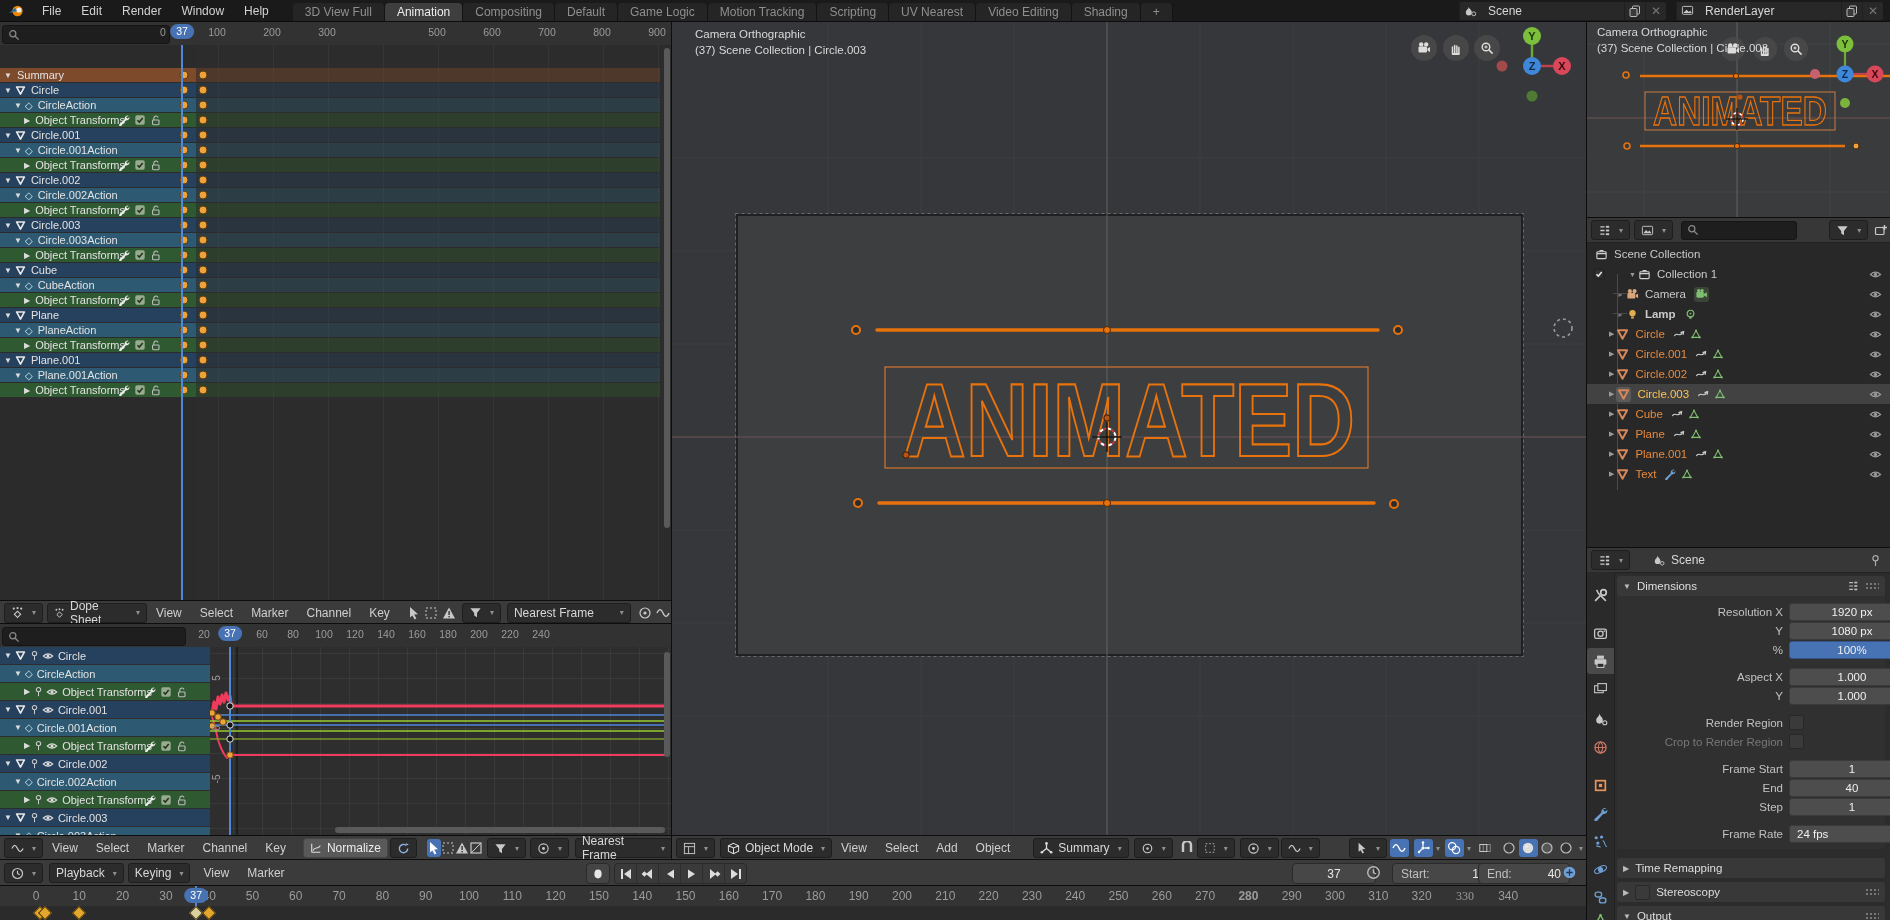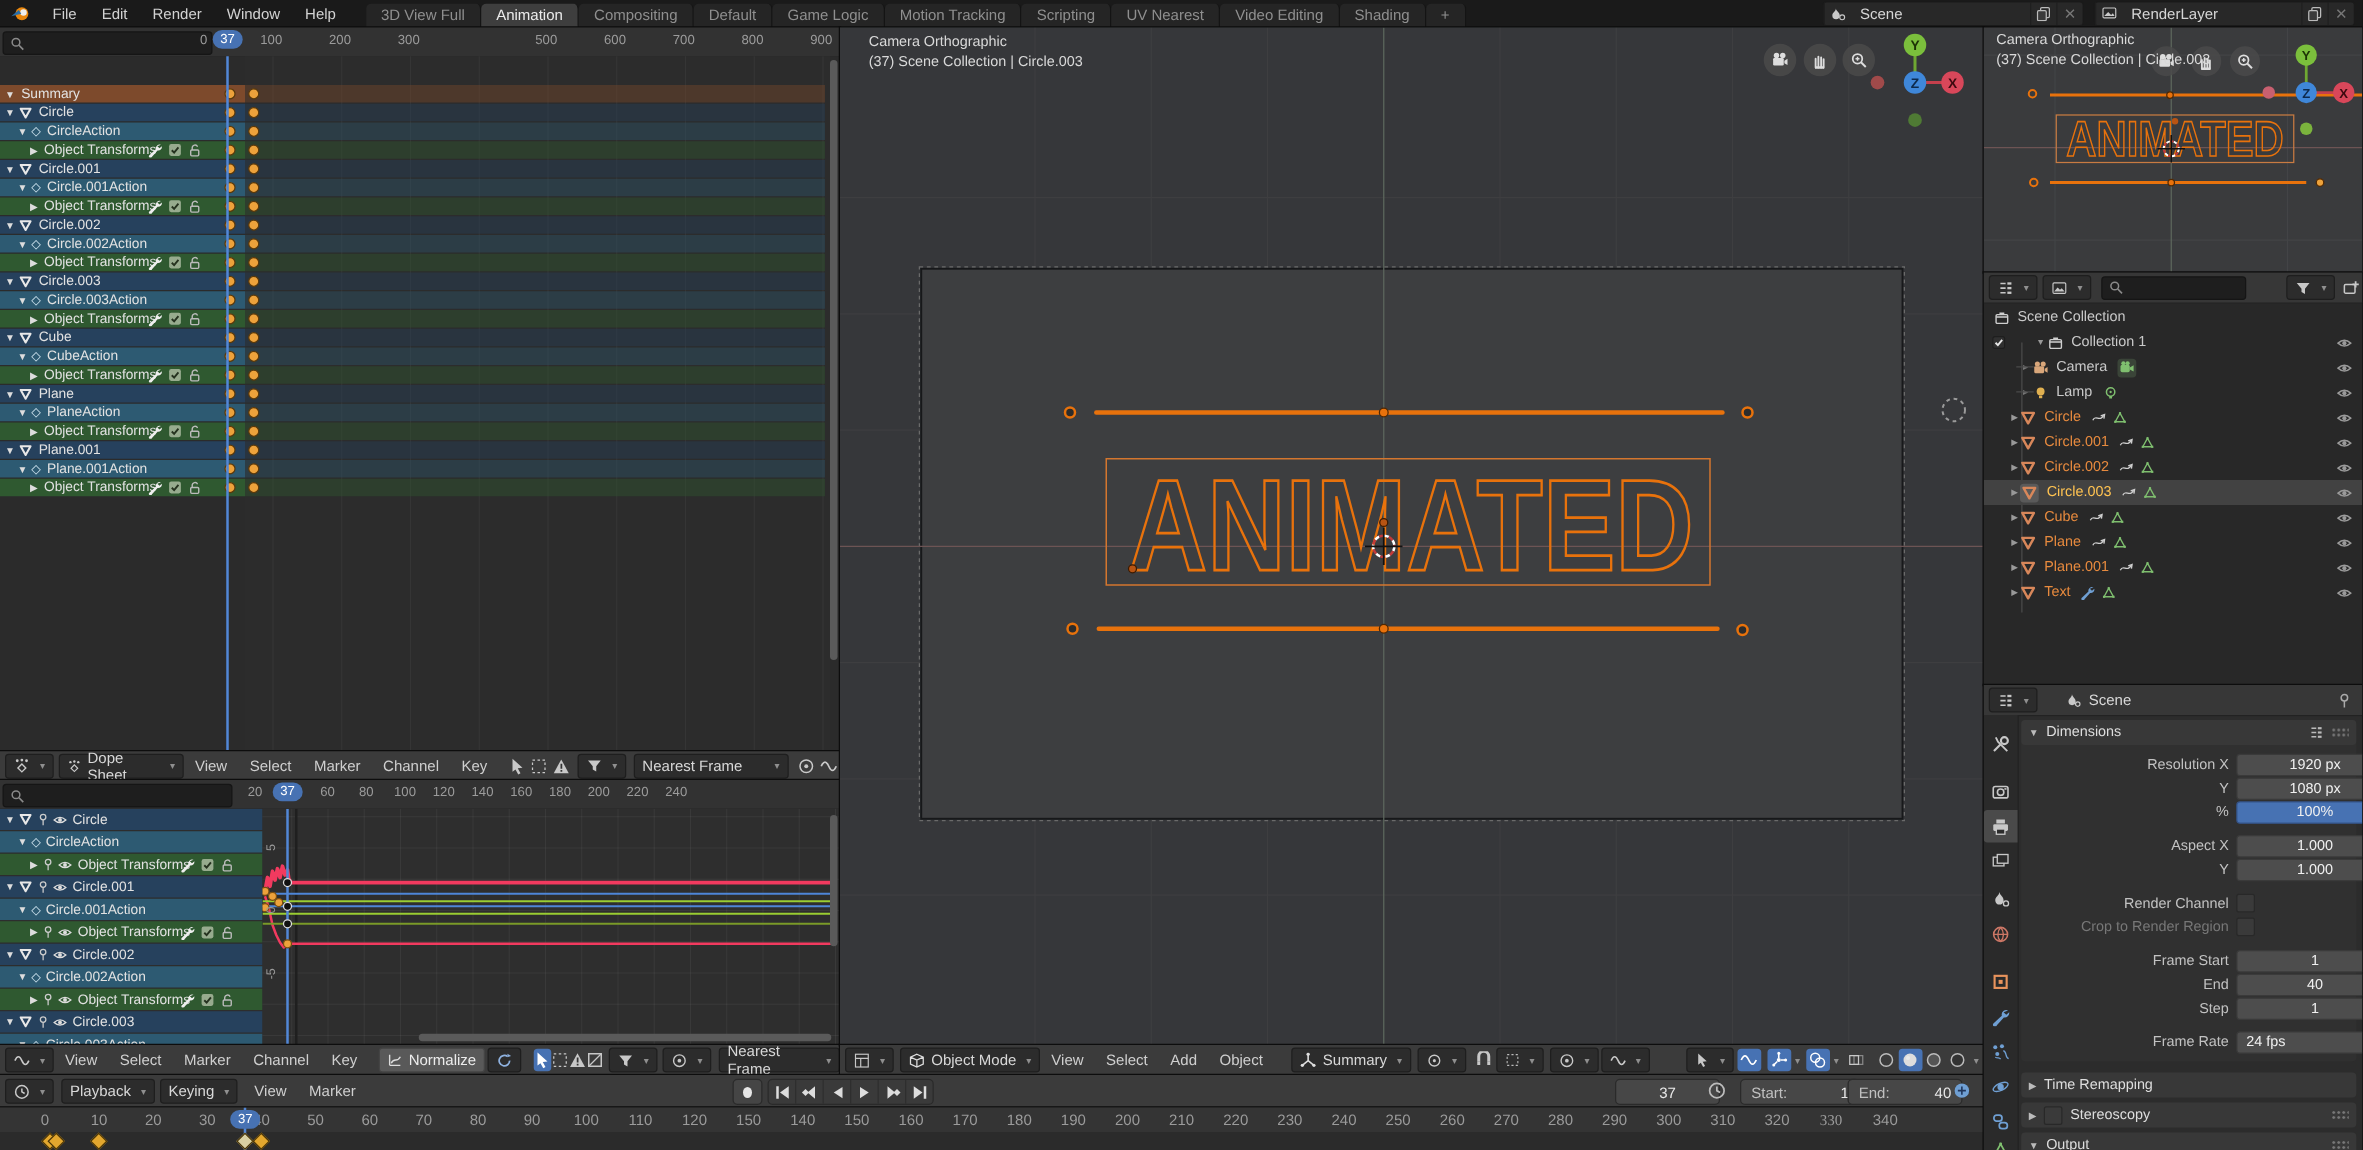--- a/index.html
+++ b/index.html
@@ -1127,21 +1127,21 @@
         <span class="tick" style="left: 815.4px; top: 3px; color: rgb(155, 155, 155);">180</span>
         <span class="tick" style="left: 858.7px; top: 3px; color: rgb(155, 155, 155);">190</span>
         <span class="tick" style="left: 902px; top: 3px; color: rgb(155, 155, 155);">200</span>
         <span class="tick" style="left: 945.3px; top: 3px; color: rgb(155, 155, 155);">210</span>
         <span class="tick" style="left: 988.6px; top: 3px; color: rgb(155, 155, 155);">220</span>
         <span class="tick" style="left: 1031.9px; top: 3px; color: rgb(155, 155, 155);">230</span>
         <span class="tick" style="left: 1075.2px; top: 3px; color: rgb(155, 155, 155);">240</span>
         <span class="tick" style="left: 1118.5px; top: 3px; color: rgb(155, 155, 155);">250</span>
         <span class="tick" style="left: 1161.8px; top: 3px; color: rgb(155, 155, 155);">260</span>
         <span class="tick" style="left: 1205.1px; top: 3px; color: rgb(155, 155, 155);">270</span>
-        <span class="tick" style="left: 1248.4px; top: 3px; color: rgb(155, 155, 155);">280</span>
+        <span class="tick" style="left: 1248.4px; top: 3px; color: rgb(155, 155, 155); font-weight: bold;">280</span>
         <span class="tick" style="left: 1291.7px; top: 3px; color: rgb(155, 155, 155);">290</span>
         <span class="tick" style="left: 1335px; top: 3px; color: rgb(155, 155, 155);">300</span>
         <span class="tick" style="left: 1378.3px; top: 3px; color: rgb(155, 155, 155);">310</span>
         <span class="tick" style="left: 1421.6px; top: 3px; color: rgb(155, 155, 155);">320</span>
         <span class="tick" style="left: 1464.9px; top: 3px; color: rgb(155, 155, 155); font-family: Liberation Serif, serif;">330</span>
         <span class="tick" style="left: 1508.2px; top: 3px; color: rgb(155, 155, 155);">340</span>
       </div>
       <div style="position: absolute; left: 0px; top: 20px; width: 1587px; height: 14px; background: rgb(43, 43, 43);"></div>
       <div class="playhead" style="left: 195.21px; top: 0px; height: 34px;"></div>
       <span class="pill" style="left: 196.21px; top: 2px;">37</span>
@@ -1309,21 +1309,21 @@
             <circle cx="7.6" cy="2.8" r="1.8" fill="#7fbf6f"></circle>
           </svg>
         </span>
         <span class="eye">
           <svg width="13" height="13" viewBox="0 0 14 14">
             <path d="M1.5 7 Q7 2 12.5 7 Q7 12 1.5 7 Z" fill="none" stroke="#9a9a9a" stroke-width="1.2"></path>
             <circle cx="7" cy="7" r="1.8" fill="#9a9a9a"></circle>
           </svg>
         </span>
       </div>
-      <div class="ol-row" style="top: 86px;">
+      <div class="ol-row" style="top: 86px; font-weight: bold;">
         <span style="position: absolute; left: 26px; top: 9px; width: 14px; height: 1px; background: rgb(74, 74, 74);"></span>
         <span style="margin-left: 30px; color: rgb(119, 119, 119); font-size: 7px;">►</span>
         <span style="margin-left: 2px; display: inline-flex;">
           <svg width="13" height="13" viewBox="0 0 14 14">
             <circle cx="7" cy="5.6" r="3.4" fill="#e0b050"></circle>
             <rect x="5.6" y="9.2" width="2.8" height="2.2" fill="#e0b050"></rect>
           </svg>
         </span>
         <span class="ol-name " style="margin-left: 6px; white-space: nowrap;">Lamp</span>
         <span style="margin-left: 8px; display: inline-flex;">
@@ -1705,21 +1705,21 @@
         </div>
         <div class="prop-row" style="top: 91px;">
           <span class="prop-label">Aspect X</span>
           <span class="prop-field">1.000</span>
         </div>
         <div class="prop-row" style="top: 110px;">
           <span class="prop-label">Y</span>
           <span class="prop-field">1.000</span>
         </div>
         <div class="prop-row" style="top: 137px;">
-          <span class="prop-label">Render Channel</span>
+          <span class="prop-label">Render Region</span>
           <span class="prop-check"></span>
         </div>
         <div class="prop-row" style="top: 156px;">
           <span class="prop-label dis">Crop to Render Region</span>
           <span class="prop-check"></span>
         </div>
         <div class="prop-row" style="top: 183px;">
           <span class="prop-label">Frame Start</span>
           <span class="prop-field">1</span>
         </div>

